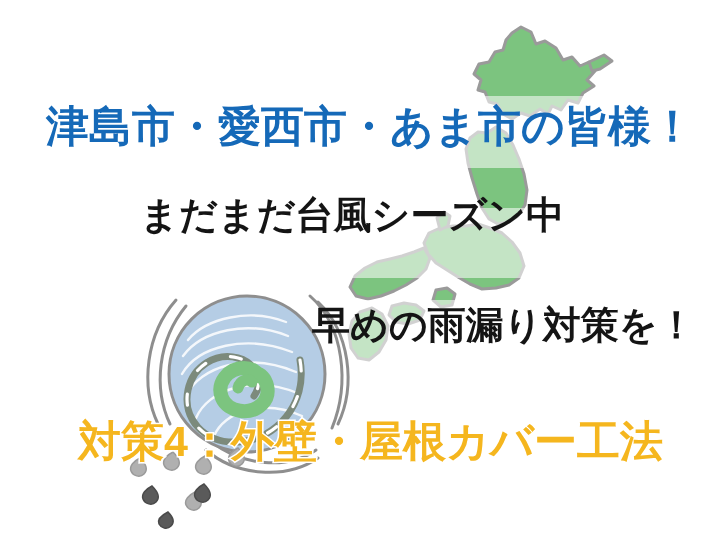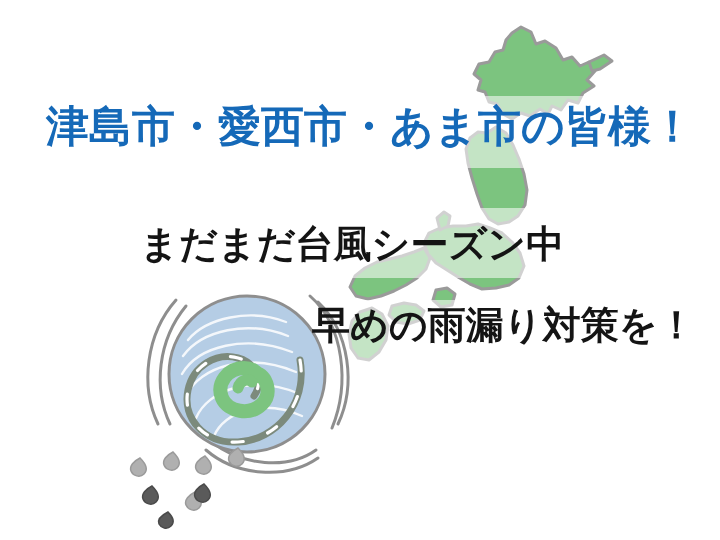--- a/index.html
+++ b/index.html
@@ -50,21 +50,21 @@
   .line-1 {
     left: 46px;
     top: 105px;
     font-size: 43px;
     letter-spacing: 0px;
     color: #1569b8;
   }
 
   .line-2 {
     left: 140px;
-    top: 225px;
+    top: 196px;
     font-size: 38px;
     letter-spacing: 0px;
     color: #141414;
   }
 
   .line-3 {
     left: 312px;
     top: 306px;
     font-size: 38px;
     letter-spacing: 0px;
@@ -180,14 +180,15 @@
       </g>
     </g>
   </svg>
 
   <div class="line line-1">津島市・愛西市・あま市の皆様！</div>
 
   <div class="line line-2">まだまだ台風シーズン中</div>
 
   <div class="line line-3">早めの雨漏り対策を！</div>
 
+  <div class="line line-4">対策4：外壁・屋根カバー工法</div>
 
 </div>
 
 </body></html>

